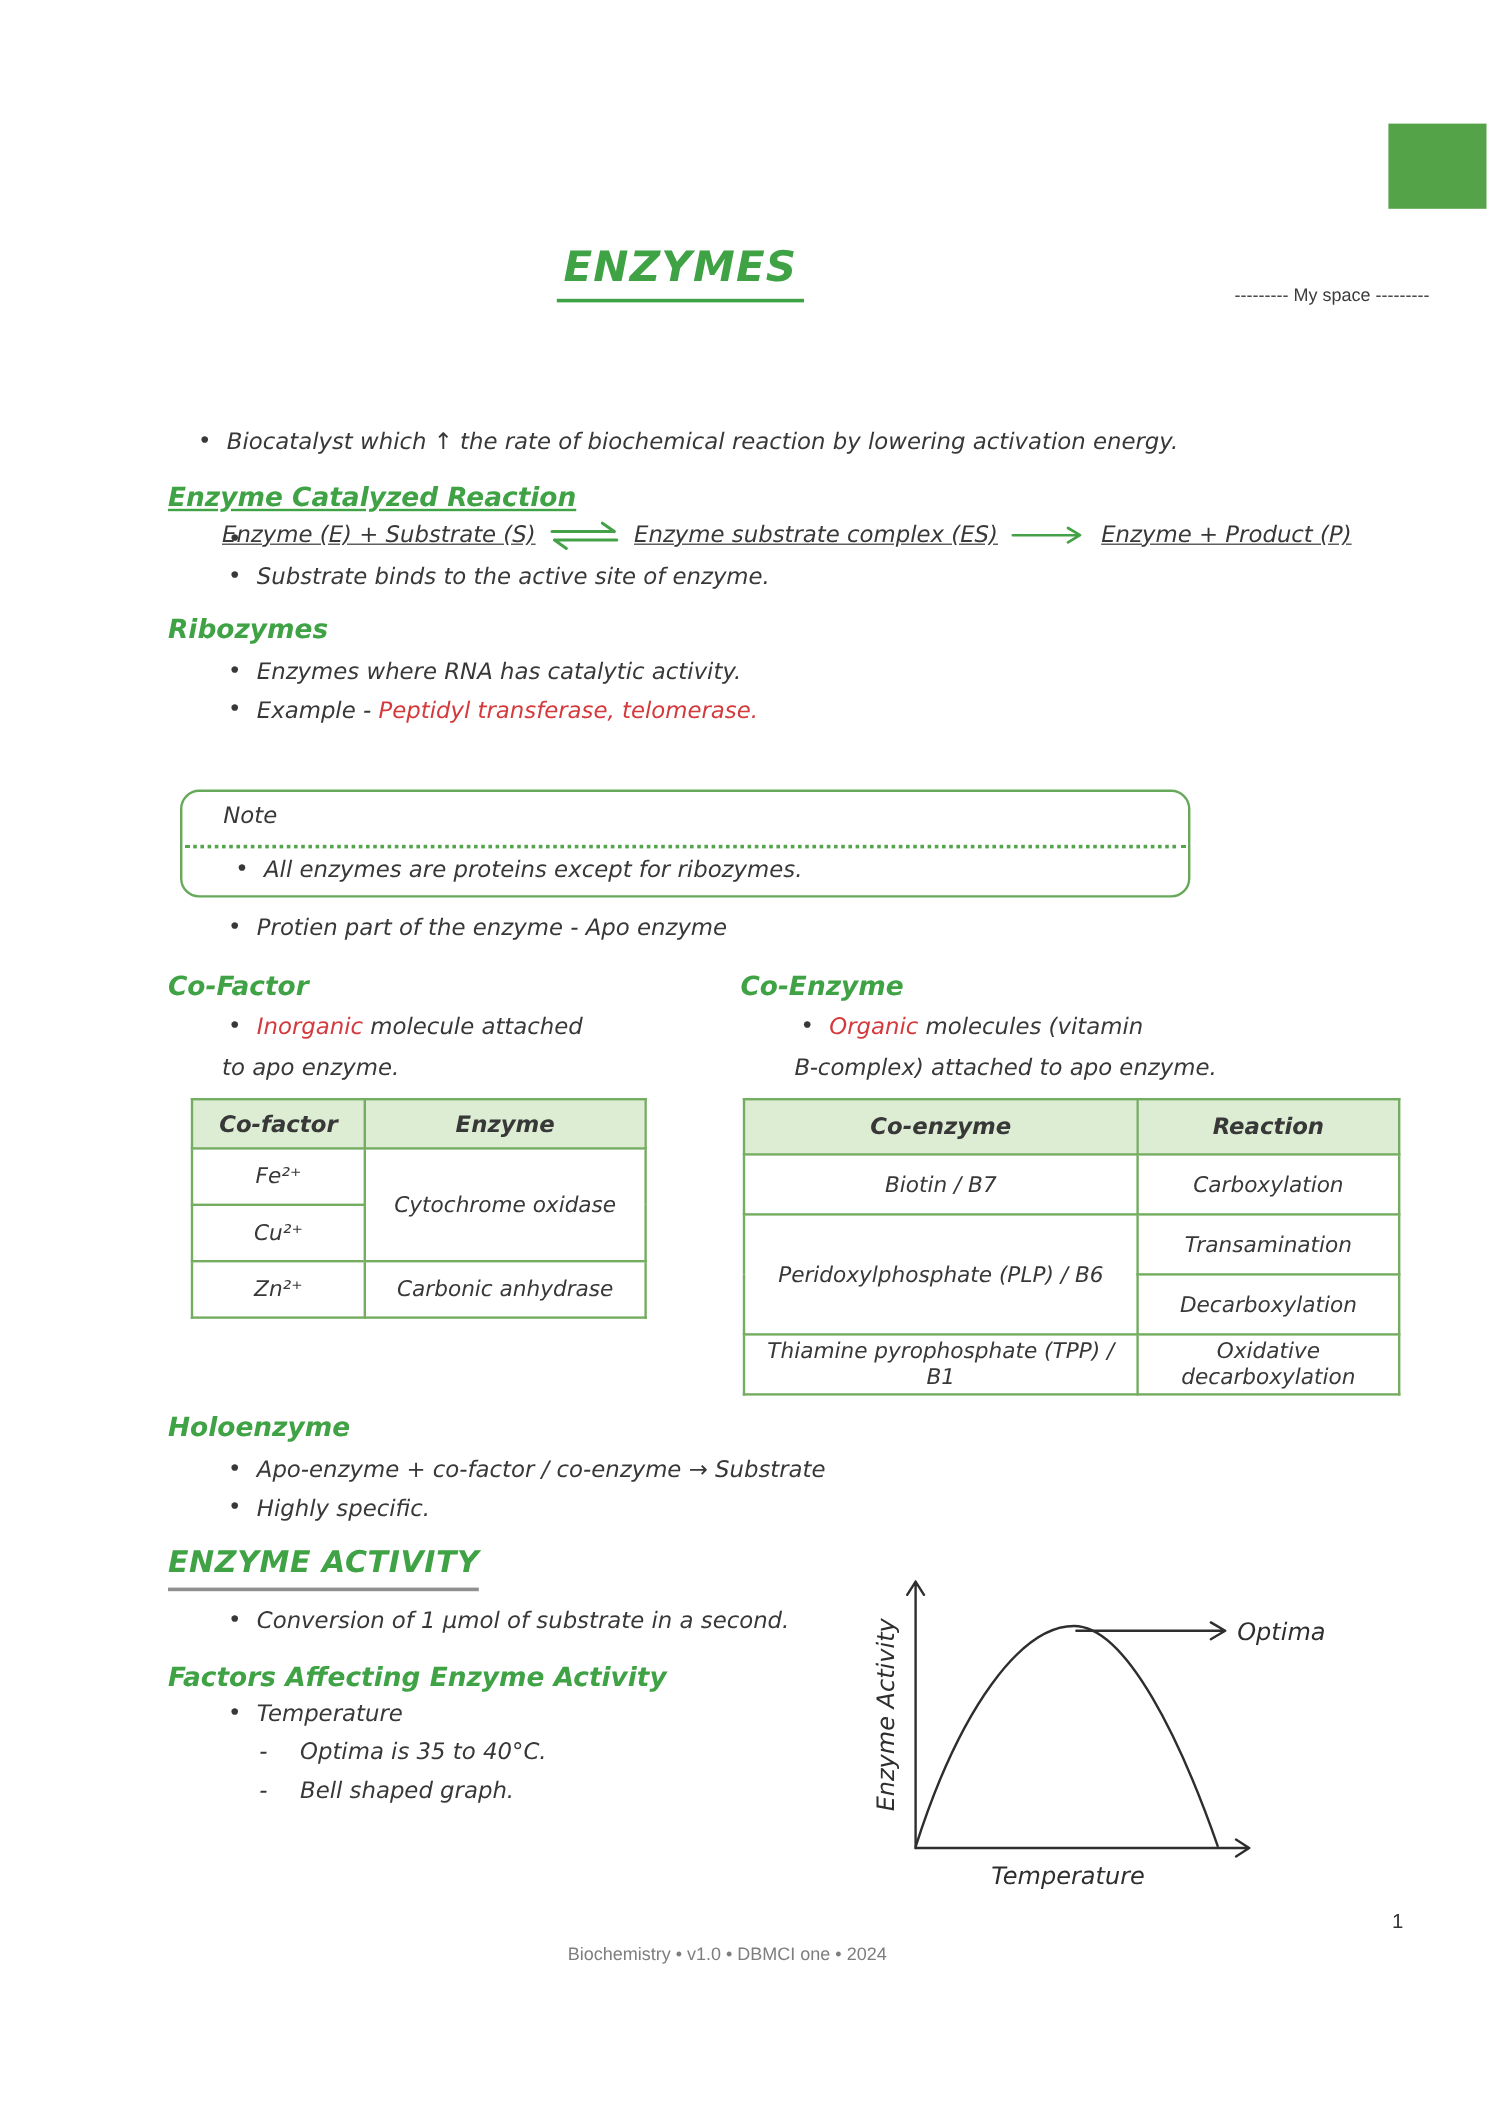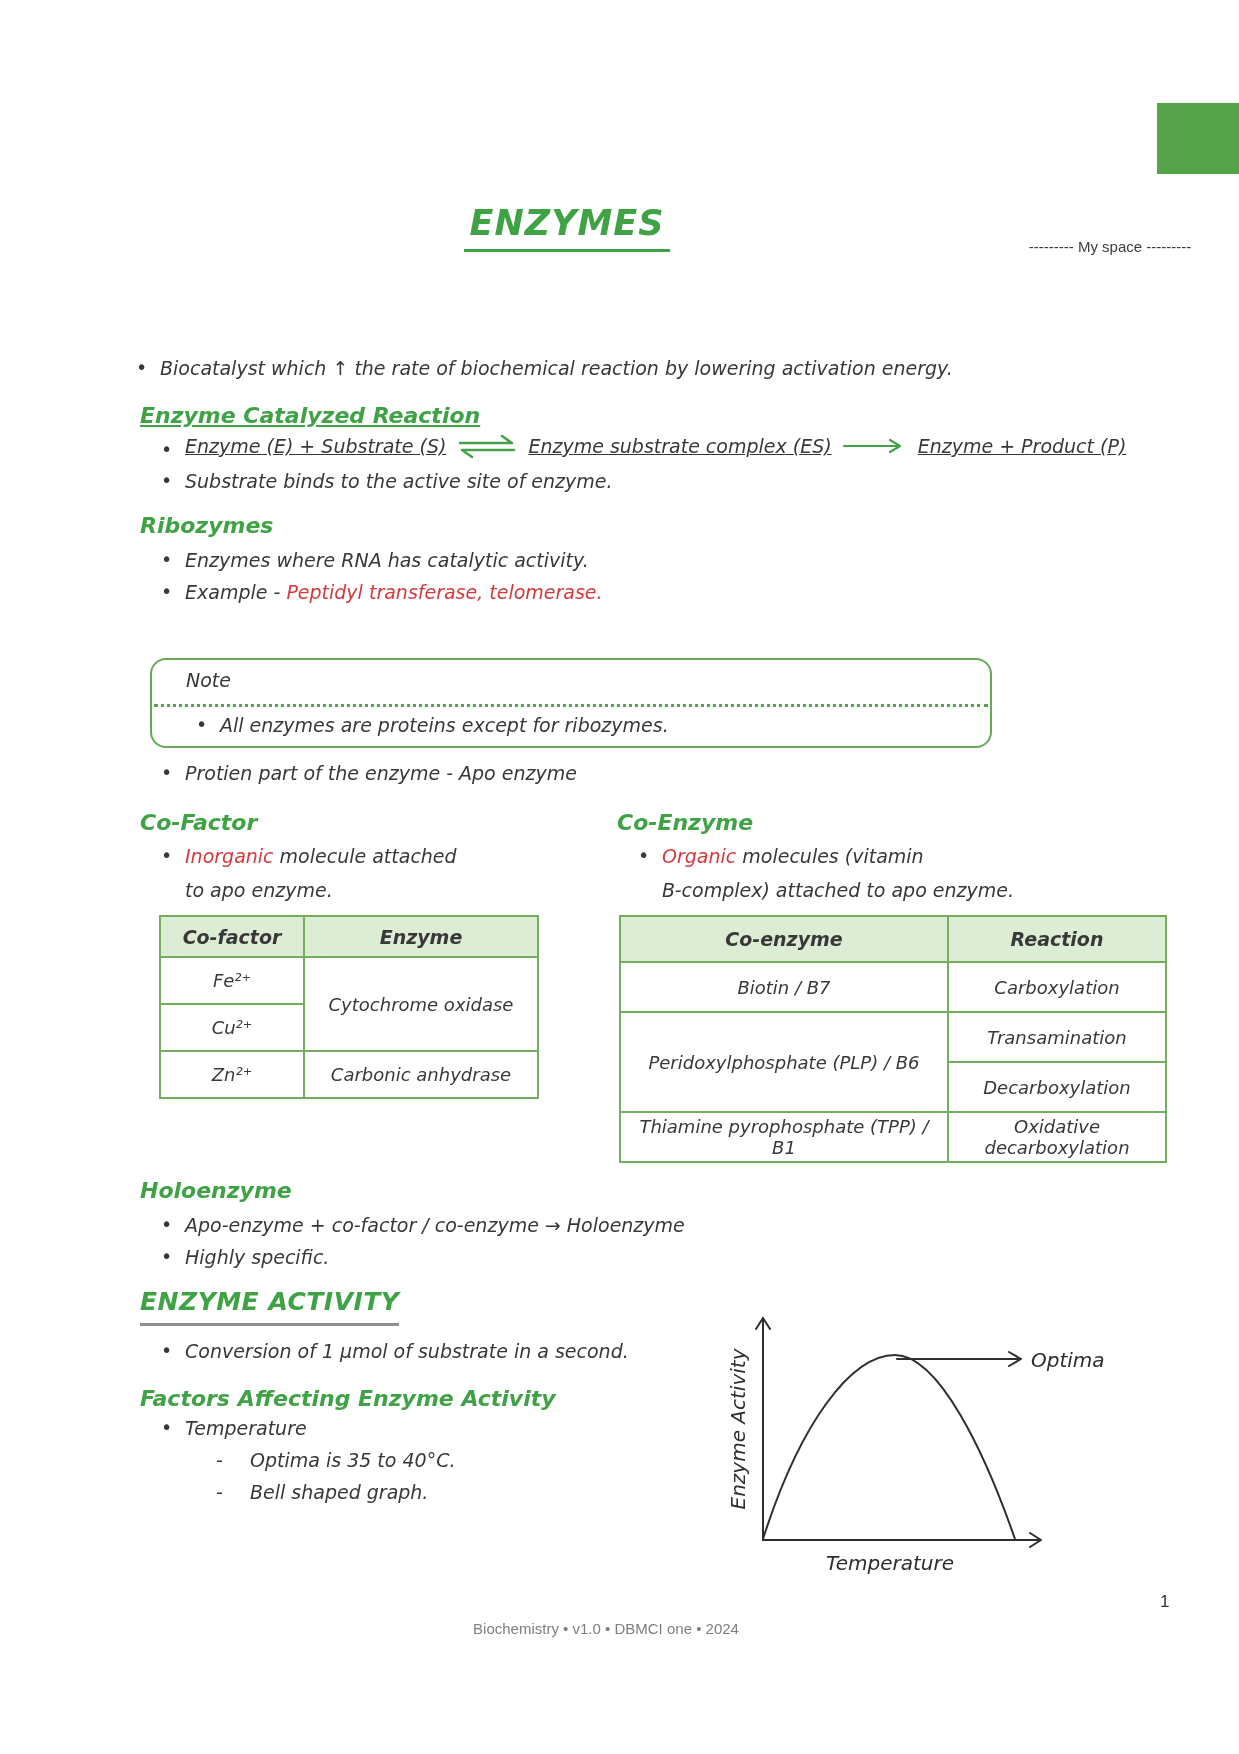--- a/index.html
+++ b/index.html
@@ -12,21 +12,21 @@
   .green-rect { position:absolute; left:1157px; top:103px; width:82px; height:71px; background:#55a348; }
   .title-wrap { position:absolute; left:0; top:203px; width:1134px; text-align:center; }
   .page-title {
     display:inline-block; color:#3fa245; font-weight:bold; font-style:italic;
     font-size:35px; letter-spacing:1px; border-bottom:3px solid #3fa245; padding:0 6px 6px;
   }
   .myspace { position:absolute; left:1005px; top:238px; width:210px; text-align:center;
     font-family:Liberation Sans, sans-serif; font-size:15px; color:#3c3c3c; }
 
   
-  .bullet { position:absolute; font-style:italic; font-size:19px; line-height:1.25; white-space:nowrap; }
+  .bullet { position:absolute; font-style:italic; font-size:19px; line-height:1.25; white-space:nowrap;margin-left:29px; }
   .bullet::before { content:"•"; position:absolute; left:-24px; top:-1px; font-style:normal; font-size:19px; }
   .plainline { position:absolute; font-style:italic; font-size:19px; white-space:nowrap; }
   .dash { position:absolute; font-style:italic; font-size:19px; white-space:nowrap; }
   .dash::before { content:"-"; position:absolute; left:-34px; top:0; }
 
   .h-small { position:absolute; color:#3fa245; font-weight:bold; font-style:italic; font-size:22px; white-space:nowrap; }
   .h-big {
     position:absolute; color:#3fa245; font-weight:bold; font-style:italic; font-size:25px;
     letter-spacing:0.5px; white-space:nowrap; border-bottom:3px solid #8f8f8f; padding-bottom:7px;
   }
@@ -171,21 +171,21 @@
       <td>Decarboxylation</td>
     </tr>
     <tr class="r">
       <td>Thiamine pyrophosphate (TPP) / B1</td>
       <td>Oxidative decarboxylation</td>
     </tr>
   </tbody>
     </table>
 
   <div class="h-small" style="left:140px; top:1178px;">Holoenzyme</div>
-  <div class="bullet" style="left:185px; top:1214px;">Apo-enzyme + co-factor / co-enzyme → Holoenzyme</div>
+  <div class="bullet" style="left:185px; top:1214px;">Apo-enzyme + co-factor / co-enzyme → Substrate</div>
   <div class="bullet" style="left:185px; top:1246px;">Highly specific.</div>
 
   <div class="h-big" style="left:140px; top:1287px;">ENZYME ACTIVITY</div>
   <div class="bullet" style="left:185px; top:1340px;">Conversion of 1 μmol of substrate in a second.</div>
 
   <div class="h-small" style="left:140px; top:1386px;">Factors Affecting Enzyme Activity</div>
   <div class="bullet" style="left:185px; top:1417px;">Temperature</div>
   <div class="dash" style="left:250px; top:1449px;">Optima is 35 to 40°C.</div>
   <div class="dash" style="left:250px; top:1481px;">Bell shaped graph.</div>
 

